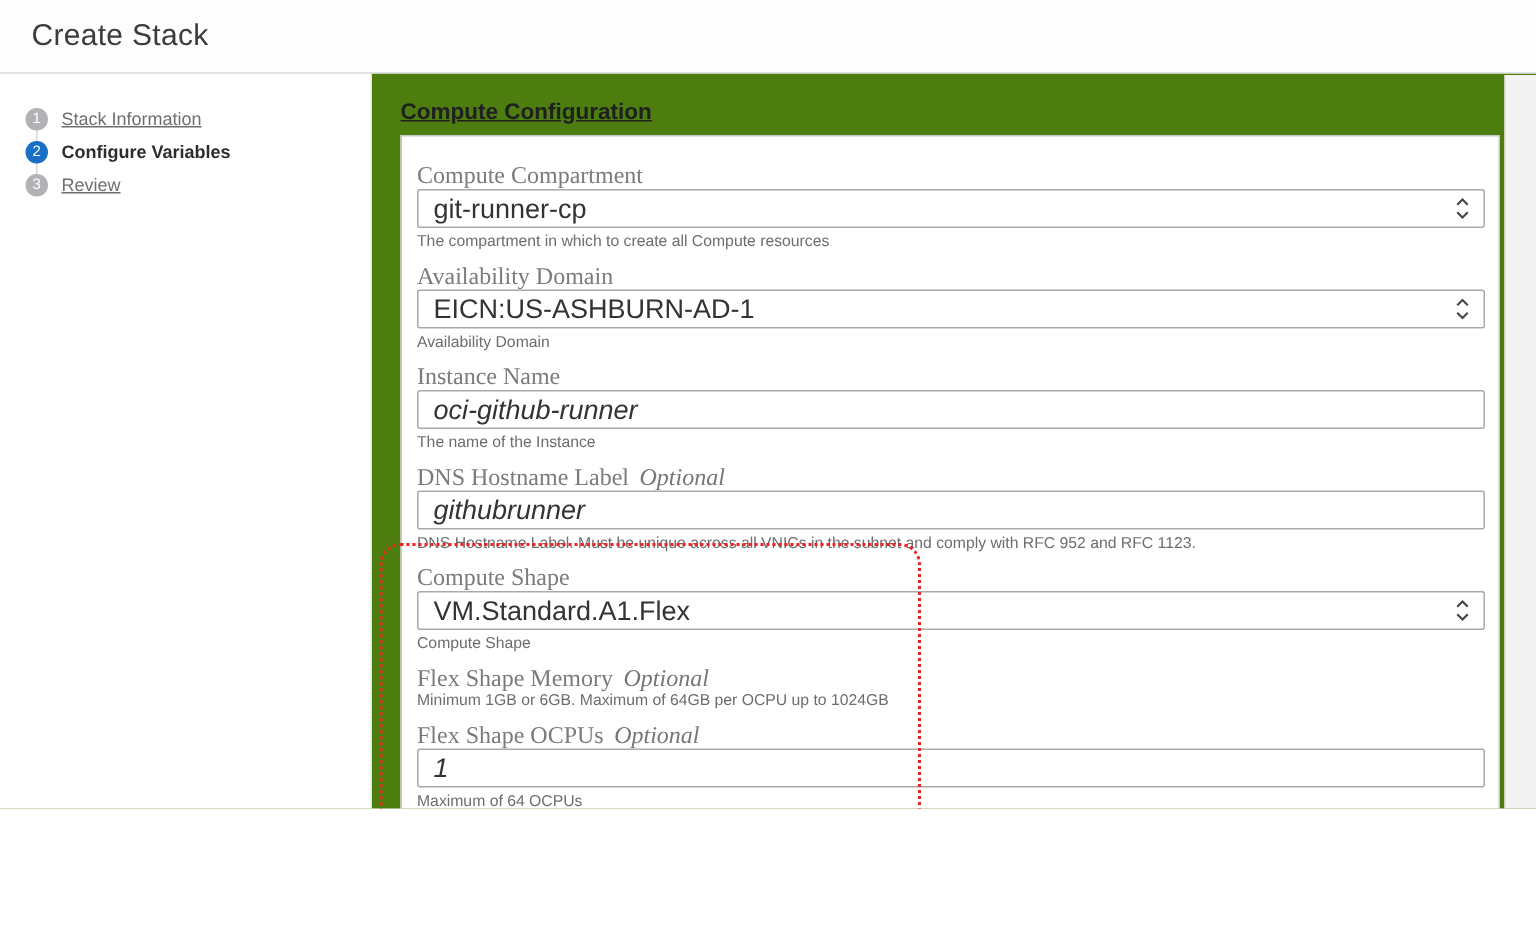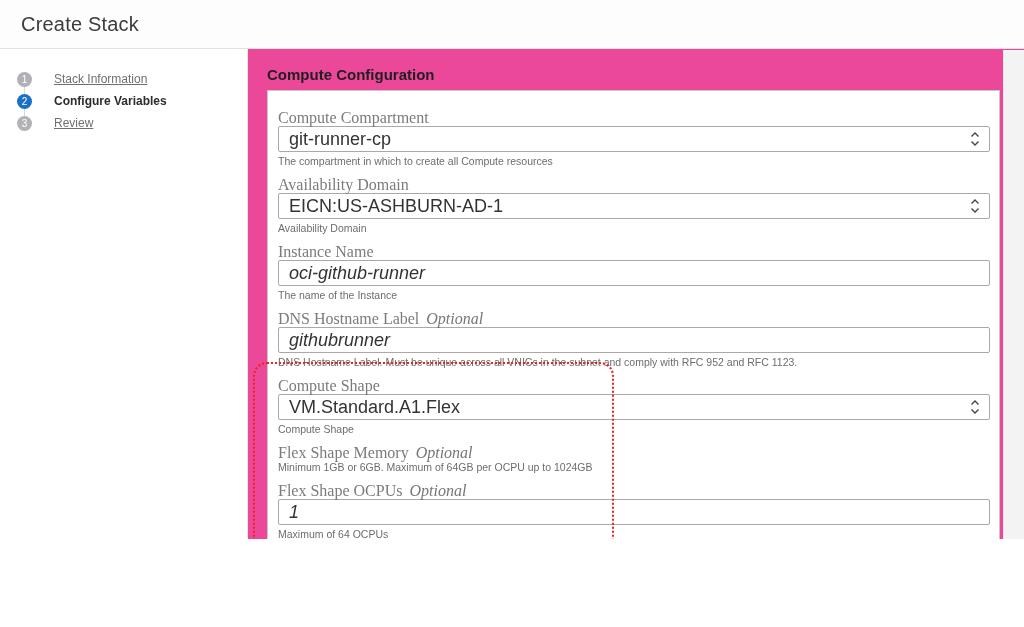--- a/index.html
+++ b/index.html
@@ -1,37 +1,37 @@
 <!DOCTYPE html>
 <html><head>
 <meta charset="utf-8">
 <style>
   * { margin: 0; padding: 0; box-sizing: border-box; }
   html, body { width: 1024px; height: 627px; }
   body { font-family: "Liberation Sans", "DejaVu Sans", sans-serif; background: #ffffff; }
-  .page { position: relative; width: 1024px; height: 539px; overflow: hidden; background: #ec4899; }
+  .page { position: relative; width: 1024px; height: 539px; overflow: hidden; background: #4d7c0f; }
 
   
   .header { height: 49px; display: flex; align-items: center; padding-left: 21px; background: #fdfdfd; border-bottom: 1px solid #e2e2e2; }
   .page-title { font-size: 20px; color: #3c3c3c; letter-spacing: 0.2px; }
 
   
   .body { display: flex; height: 577px; }
   .sidebar { width: 248px; border-right: 1px solid #e4e4e4; padding: 19px 0 0 17px; background: #fff; }
   .stepper { position: relative; list-style: none; }
   .stepper .connector { position: absolute; left: 7px; top: 8px; width: 1px; height: 46px; background: #d8d8d8; }
   .step { position: relative; display: flex; align-items: center; height: 22px; }
   .step-circle { position: relative; z-index: 1; width: 15px; height: 15px; border-radius: 50%; background: #b2b2b6; color: #fff; font-size: 10px; line-height: 15px; text-align: center; flex: 0 0 15px; }
   .step.active .step-circle { background: #1a70c7; }
-  .step-label { margin-left: 22px; font-size: 12px; color: #6f6f6f; text-decoration: underline; cursor: pointer; }
+  .step-label { margin-left: 9px; font-size: 12px; color: #6f6f6f; text-decoration: underline; cursor: pointer; }
   .step.active .step-label { font-weight: bold; color: #2d2d2d; text-decoration: none; }
 
   
   .main { flex: 1; padding: 17px 0 0 19px; position: relative; }
-  .section-heading { font-size: 15px; font-weight: bold; color: #1f1f1f; margin-bottom: 7px; }
+  .section-heading { font-size: 15px; font-weight: bold; color: #1f1f1f; margin-bottom: 7px; text-decoration: underline; }
   .form-box { width: 733px; border: 1px solid #c7c7c7; background: #fff; padding: 18px 9px 20px 10px; height: 540px; }
 
   .field { margin-bottom: 9px; }
   .label-row { font-size: 16px; color: #7b7b7b; margin-bottom: 3px; height: 14px; font-family: Liberation Serif, serif; }
   .optional { font-style: italic; margin-left: 7px; color: #767676; }
   .control { height: 26px; border: 1px solid #a9a9a9; border-radius: 2px; background: #fff; display: flex; align-items: center; justify-content: space-between; padding: 0 8px 0 10px; font-size: 18px; color: #333; cursor: pointer; }
   .control.textbox { cursor: text; font-style: italic; }
   .control.focused { border: 2px solid #4285f4; border-radius: 3px; padding-left: 9px; }
   .helper { font-size: 10.5px; color: #6d6d6d; margin-top: 3px; height: 12px; white-space: nowrap; overflow: hidden; }
   .chevrons, .spinner { display: flex; flex-direction: column; align-items: center; justify-content: center; }

